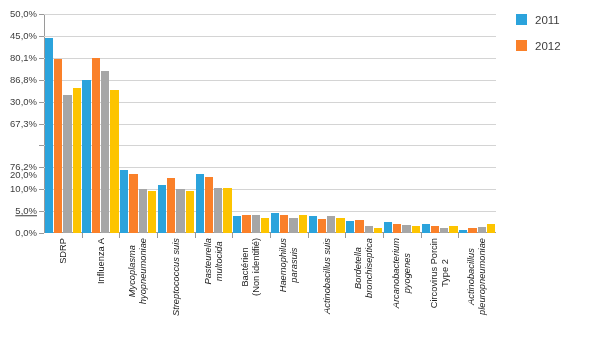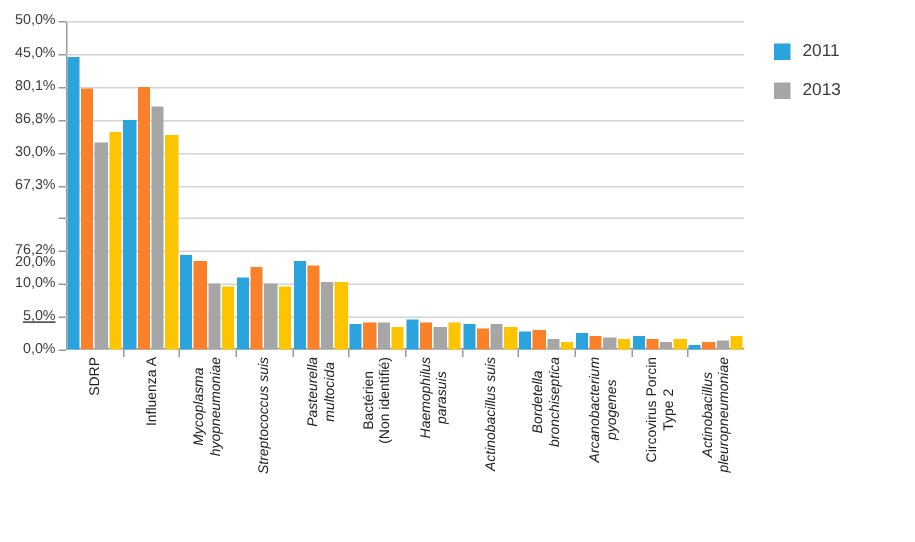--- a/index.html
+++ b/index.html
@@ -35,21 +35,21 @@
   .xlab-cell{flex:1 1 0;position:relative;}
   .xlab{position:absolute;top:4px;left:50%;
         transform-origin:top left;
         transform:rotate(-90deg) translate(-100%,-50%);
         font-size:9.3px;line-height:10.6px;color:#222;
         white-space:nowrap;text-align:center;}
   .xlab.it{font-style:italic;}
 
   
   .legend{position:absolute;left:516px;top:14px;}
-  .legend-item{display:flex;align-items:flex-end;height:26px;}
+  .legend-item{display:flex;align-items:flex-start;height:26px;}
   .swatch{width:11px;height:11px;margin-right:8px;}
   .swatch.s0{background:#2ba3dc;}
   .swatch.s1{background:#fa8029;}
   .swatch.s2{background:#a6a6a6;}
   .swatch.s3{background:#fdc400;}
   .legend-label{font-size:11.5px;color:#3d3d3d;}
 </style>
 </head>
 <body>
 
@@ -218,18 +218,18 @@
         <div class="xlab it">Actinobacillus<br>pleuropneumoniae</div>
       </div>
     </div>
 
   <div class="legend" id="legend">
       <div class="legend-item">
         <span class="swatch s0" style="background: rgb(43, 163, 220);"></span>
         <span class="legend-label">2011</span>
       </div>
       <div class="legend-item">
-        <span class="swatch s2" style="background: rgb(166, 166, 166);"></span>
-        <span class="legend-label">2013</span>
+        <span class="swatch s1" style="background: rgb(250, 128, 41);"></span>
+        <span class="legend-label">2012</span>
       </div>
     </div>
 
 </div>
 
 </body></html>

